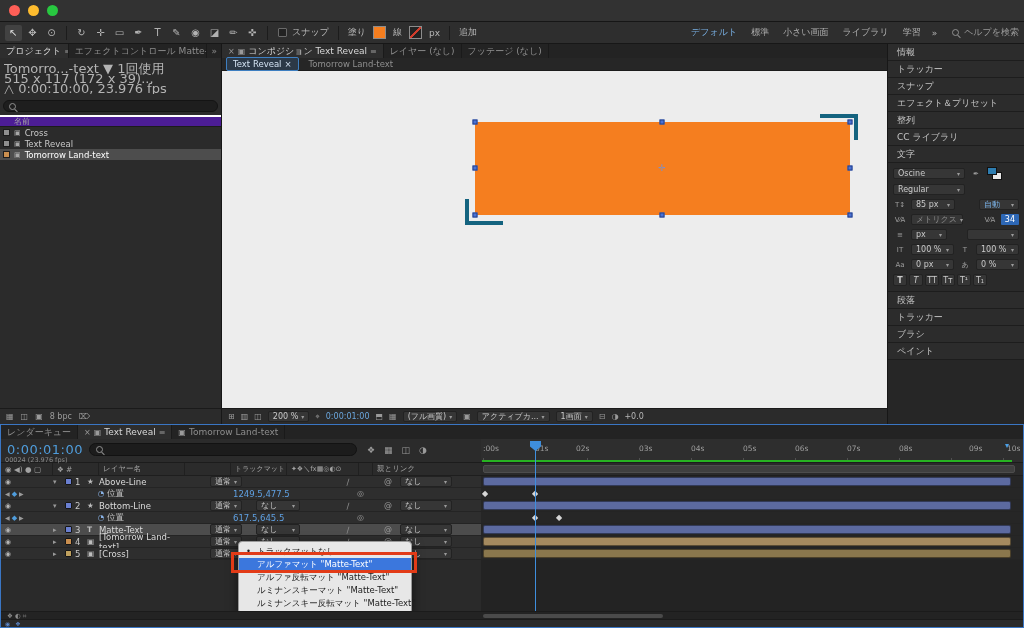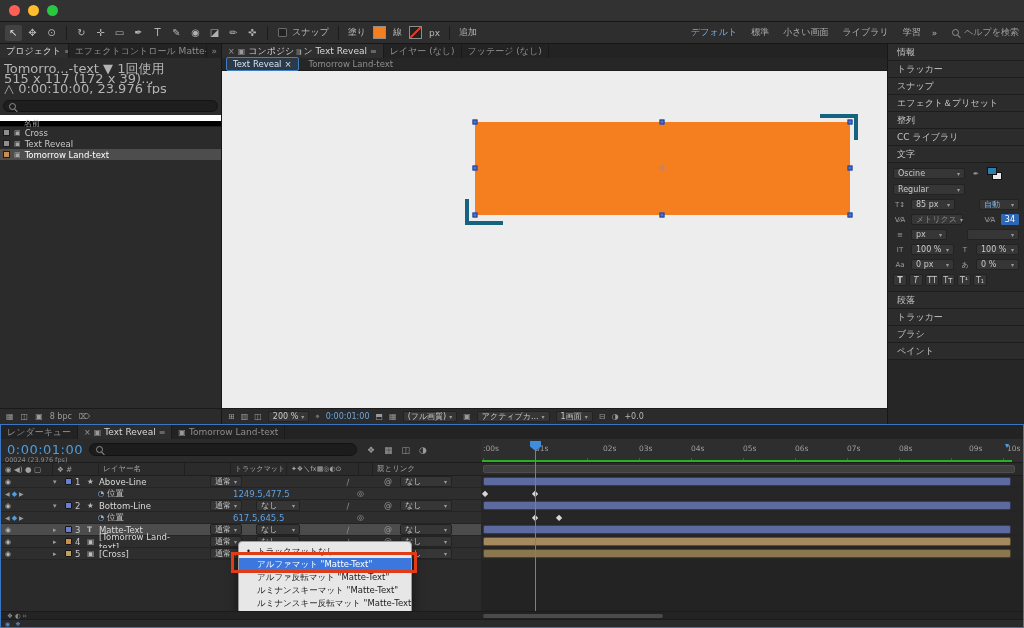--- a/index.html
+++ b/index.html
@@ -42,21 +42,21 @@
   .tab-ovf { margin-left:auto; padding:0 4px; display:flex; align-items:center; color:#8d8d8d; }
 
   
   .proj-preview { display:flex; gap:5px; padding:3px 4px; }
   .thumb { width:110px; height:44px; background:#fdfdfd; border:1px solid #141414; position:relative; overflow:hidden; flex:none; }
   .thumb-title { color:#1f96d2; font-weight:bold; font-style:italic; font-size:12px; padding:4px 0 0 4px; white-space:nowrap; }
   .thumb-bar { height:3px; background:#f57e1f; margin:1px 4px 1px 4px; width:88px; }
   .thumb-sub { color:#8fa6b0; font-size:6px; padding-left:4px; white-space:nowrap; }
   .proj-info { font-size:13px; color:#b4b4b4; line-height:10px; padding-top:3px; overflow:hidden; }
   .proj-search { margin:3px 3px; height:12px; background:#1e1e1e; border:1px solid #141414; border-radius:7px; display:flex; align-items:center; padding:0 5px; gap:4px; }
-  .proj-colhead { height:12px; background:#000000; border-top:6px solid #ffffff; border-bottom:1px solid #1c1c1c; display:flex; align-items:center; padding-left:24px; color:#a8a8a8; font-size:8px; }
+  .proj-colhead { height:12px; background:#4c1d95; border-top:2px solid #ffffff; border-bottom:1px solid #1c1c1c; display:flex; align-items:center; padding-left:14px; color:#a8a8a8; font-size:8px; }
   .proj-row { height:11px; display:flex; align-items:center; gap:4px; padding-left:3px; font-size:8.5px; color:#c9c9c9; }
   .proj-row.selected { background:#4d4d4d; color:#ffffff; }
   .proj-chip { width:7px; height:7px; background:#8f8f8f; border:1px solid #1c1c1c; flex:none; }
   .proj-ficon { font-size:7px; color:#a8a8a8; }
   .proj-fill { flex:1; }
   .proj-footer { width:222px; height:16px; background:#2b2b2b; border-right:1px solid #171717; border-top:1px solid #1a1a1a; display:flex; align-items:center; gap:7px; padding:0 6px; color:#9c9c9c; font-size:8px; }
 
   
   .viewer-strip { height:13px; background:#262626; display:flex; align-items:center; gap:3px; padding:0 4px; flex:none; border-bottom:1px solid #1b1b1b; }
   .vtab { display:flex; align-items:center; gap:3px; padding:1px 6px; font-size:8.5px; color:#8f8f8f; border:1px solid transparent; border-radius:2px; }
@@ -448,21 +448,21 @@
           <span class="tl-topicons">
             <span>❖</span>
             <span>▦</span>
             <span>◫</span>
             <span>◑</span>
           </span>
         </div>
         <div class="tl-ruler">
           <span class="rtick" style="left:2px">:00s</span>
           <span class="rtick" style="left:54px">01s</span>
-          <span class="rtick" style="left:122px">02s</span>
+          <span class="rtick" style="left:95px">02s</span>
           <span class="rtick" style="left:158px">03s</span>
           <span class="rtick" style="left:210px">04s</span>
           <span class="rtick" style="left:262px">05s</span>
           <span class="rtick" style="left:314px">06s</span>
           <span class="rtick" style="left:366px">07s</span>
           <span class="rtick" style="left:418px">08s</span>
           <span class="rtick" style="left:488px">09s</span>
           <span class="rtick" style="left:526px">10s</span>
           <span class="rmarker">▾</span>
           <div class="renderbar" style="background: rgb(39, 179, 33);"></div>

